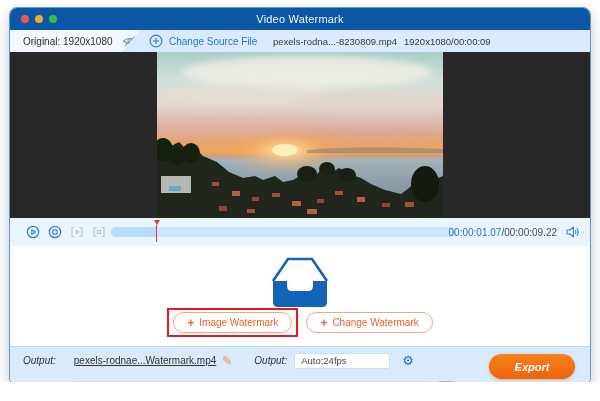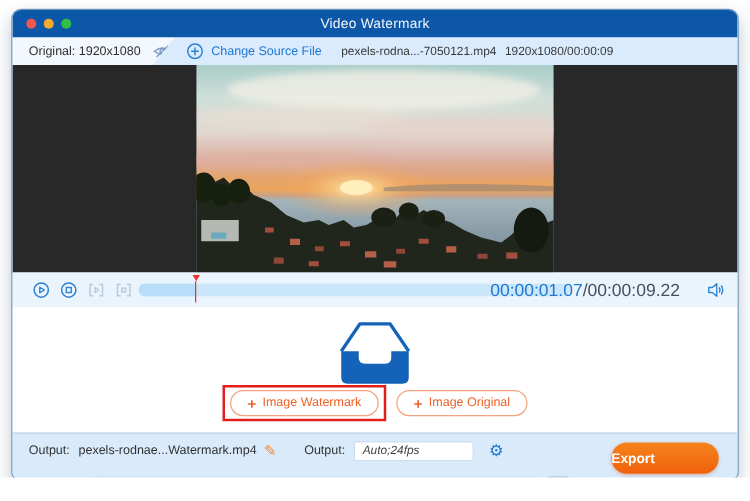--- a/index.html
+++ b/index.html
@@ -44,55 +44,55 @@
   .player { height:28px; background:var(--player-bg,#e9f4fd); position:relative; display:flex; align-items:center; }
   .controls { display:flex; align-items:center; gap:8px; margin-left:16px; }
   .ctrl { width:14px; height:14px; display:flex; align-items:center; justify-content:center; cursor:pointer; }
   .progress { position:absolute; left:101px; top:9px; width:345px; height:10px; border-radius:5px;
     background:var(--progress-track,#c9e6fa); cursor:pointer; }
   .progress-played { width:13%; height:100%; border-radius:5px 0 0 5px; background:#b7ddf8; }
   .playhead { position:absolute; left:143px; top:2px; width:7px; height:22px; cursor:ew-resize; }
   .playhead .pin { width:0; height:0; margin:0 auto; border-left:3.5px solid transparent; border-right:3.5px solid transparent;
     border-top:5px solid var(--playhead-red,#e8392b); }
   .playhead .stem { width:1.5px; height:17px; margin:0 auto; background:var(--playhead-red,#e8392b); }
-  .time-wrap { position:absolute; right:10px; top:0; height:100%; display:flex; align-items:center; gap:22px; font-size:14px;text-align:right; }
+  .time-wrap { position:absolute; right:10px; top:0; height:100%; display:flex; align-items:center; gap:9px; font-size:10px;text-align:right; }
   .time-cur { color:var(--accent-blue,#1f78d1); }
   .time-total { color:#44505c; }
 
   
   .drop-area { height:100px; background:#fff; position:relative; }
   .tray { position:absolute; left:0; right:0; top:5px; display:flex; justify-content:center; }
   .pills { position:absolute; left:0; right:0; top:62px; display:flex; justify-content:center; align-items:center; gap:8px; }
   .annotation { border:2px solid var(--annotation-red,#e31d1a); padding:2px 4px; }
   .pill { display:flex; align-items:center; gap:5px; height:21px; padding:0 13px;
     border:1px solid #f2a47e; border-radius:11px; background:#fff;
     color:var(--watermark-orange,#ee6228); font-size:10px; cursor:pointer; white-space:nowrap; }
   .pill .plus { font-size:12px; font-weight:bold; line-height:1; }
 
   
   .bottom-bar { height:39px; background:var(--bottom-bar-bg,#d9eafb); border-top:1px solid #bcd4ec;
     position:relative; font-size:10px; color:#333; }
   .row1 { position:absolute; left:13px; top:5px; height:17px; display:flex; align-items:center; }
   .row2 { position:absolute; left:13px; top:34px; height:17px; display:flex; align-items:center; }
-  .lbl { color:#333; }
-  .out-name { margin-left:7px; color:#333; }
+  .lbl { color:#333;font-style:italic; }
+  .out-name { margin-left:18px; color:#333;text-decoration:underline; }
   .pencil { margin-left:6px; color:#ef8d3d; font-size:12px; cursor:pointer; line-height:1; }
   .fmt-label { margin-left:22px; }
   .fmt-box { margin-left:7px; width:96px; height:16px; background:#fff; border:1px solid #cfdeee; border-radius:2px;
-    display:flex; align-items:center; padding:0 6px; font-size:9.5px; color:#444; cursor:text;font-style:italic; }
+    display:flex; align-items:center; padding:0 6px; font-size:9.5px; color:#444; cursor:text; }
   .gear { margin-left:12px; color:var(--accent-blue,#1f78d1); font-size:13px; line-height:1; cursor:pointer; }
   .save-label { width:53px; }
   .path-box { width:352px; height:17px; background:#fff; border:1px solid #cfdeee; border-radius:2px;
     display:flex; align-items:center; padding:0 7px; font-size:9.5px; color:#444; cursor:text; }
   .dd-arrow { margin-left:auto; color:#35567e; font-size:7px; cursor:pointer; }
   .browse { margin-left:8px; cursor:pointer; display:flex; }
   .export-btn { position:absolute; right:15px; top:7px; width:86px; height:25px; border-radius:13px;
     background:linear-gradient(180deg,#f6831c,var(--export-orange,#f0610a));
-    color:#fff; font-size:11px; font-weight:bold; display:flex; align-items:center; justify-content:flex-start;
-    cursor:pointer; box-shadow:0 1px 3px rgba(200,90,10,.4); }
+    color:#fff; font-size:11px; font-weight:bold; display:flex; align-items:center; justify-content:center;
+    cursor:pointer; box-shadow:0 1px 3px rgba(200,90,10,.4);font-style:italic; }
 </style>
 </head>
 <body>
 
 <div class="stage">
   <div class="window">
 
     <div class="titlebar">
       <div class="lights">
         <span class="light red"></span>
@@ -118,21 +118,21 @@
         <span style="display:flex;">
           <svg width="14" height="14" viewBox="0 0 14 14">
             <circle cx="7" cy="7" r="5.8" fill="none" stroke="#2e82d0" stroke-width="1.2"></circle>
             <line x1="7" y1="3.9" x2="7" y2="10.1" stroke="#2e82d0" stroke-width="1.2"></line>
             <line x1="3.9" y1="7" x2="10.1" y2="7" stroke="#2e82d0" stroke-width="1.2"></line>
           </svg>
         </span>
         <span>Change Source File</span>
       </div>
 
-      <span class="src-name">pexels-rodna...-7050121.mp4</span>
+      <span class="src-name">pexels-rodna...-8230809.mp4</span>
       <span class="src-info">1920x1080/00:00:09</span>
 
     </div>
 
     <div class="video-area">
       <div class="video">
         <svg width="286" height="166" viewBox="0 0 286 166">
           <defs>
             <linearGradient id="sky" x1="0" y1="0" x2="0" y2="1">
               <stop offset="0" stop-color="#a9cdc8"></stop>
@@ -257,21 +257,21 @@
       </div>
       <div class="pills">
         <span class="annotation">
           <span class="pill">
             <span class="plus">+</span>
             <span>Image Watermark</span>
           </span>
         </span>
         <span class="pill">
           <span class="plus">+</span>
-          <span>Image Original</span>
+          <span>Change Watermark</span>
         </span>
       </div>
     </div>
 
     <div class="bottom-bar">
       <div class="row1">
         <span class="lbl">Output:</span>
         <span class="out-name">pexels-rodnae...Watermark.mp4</span>
         <span class="pencil">✎</span>
         <span class="lbl fmt-label">Output:</span>

